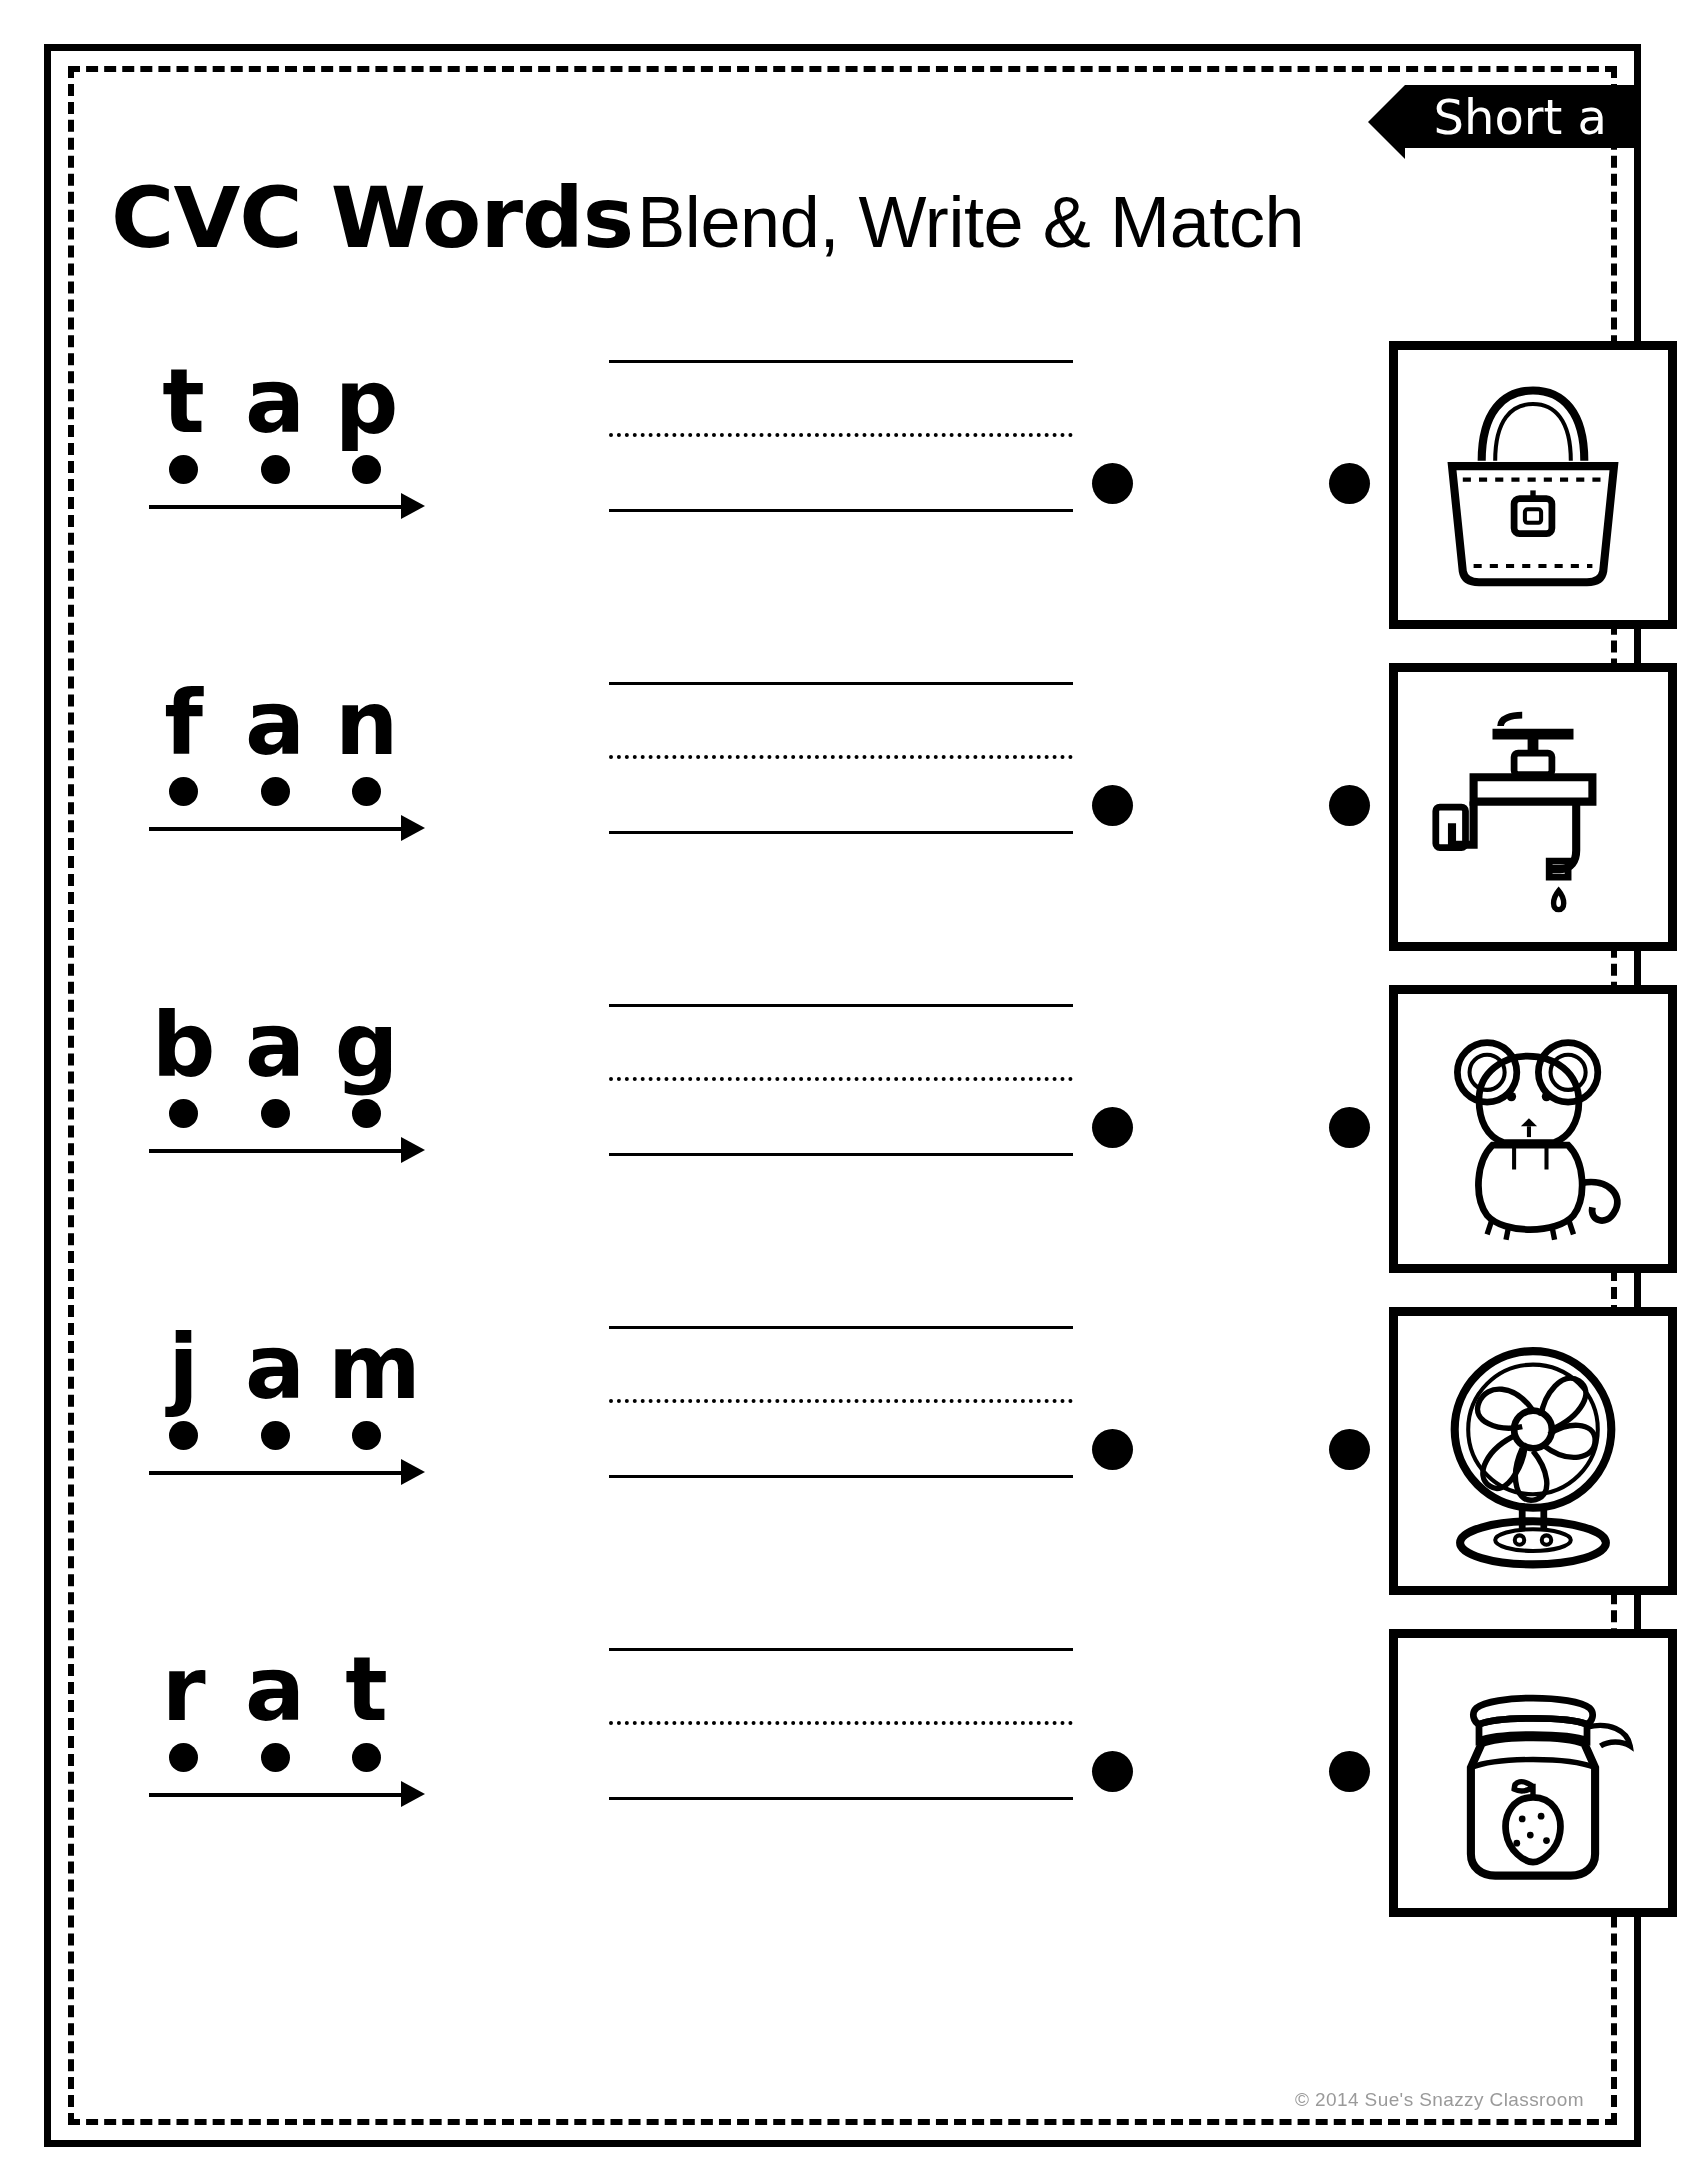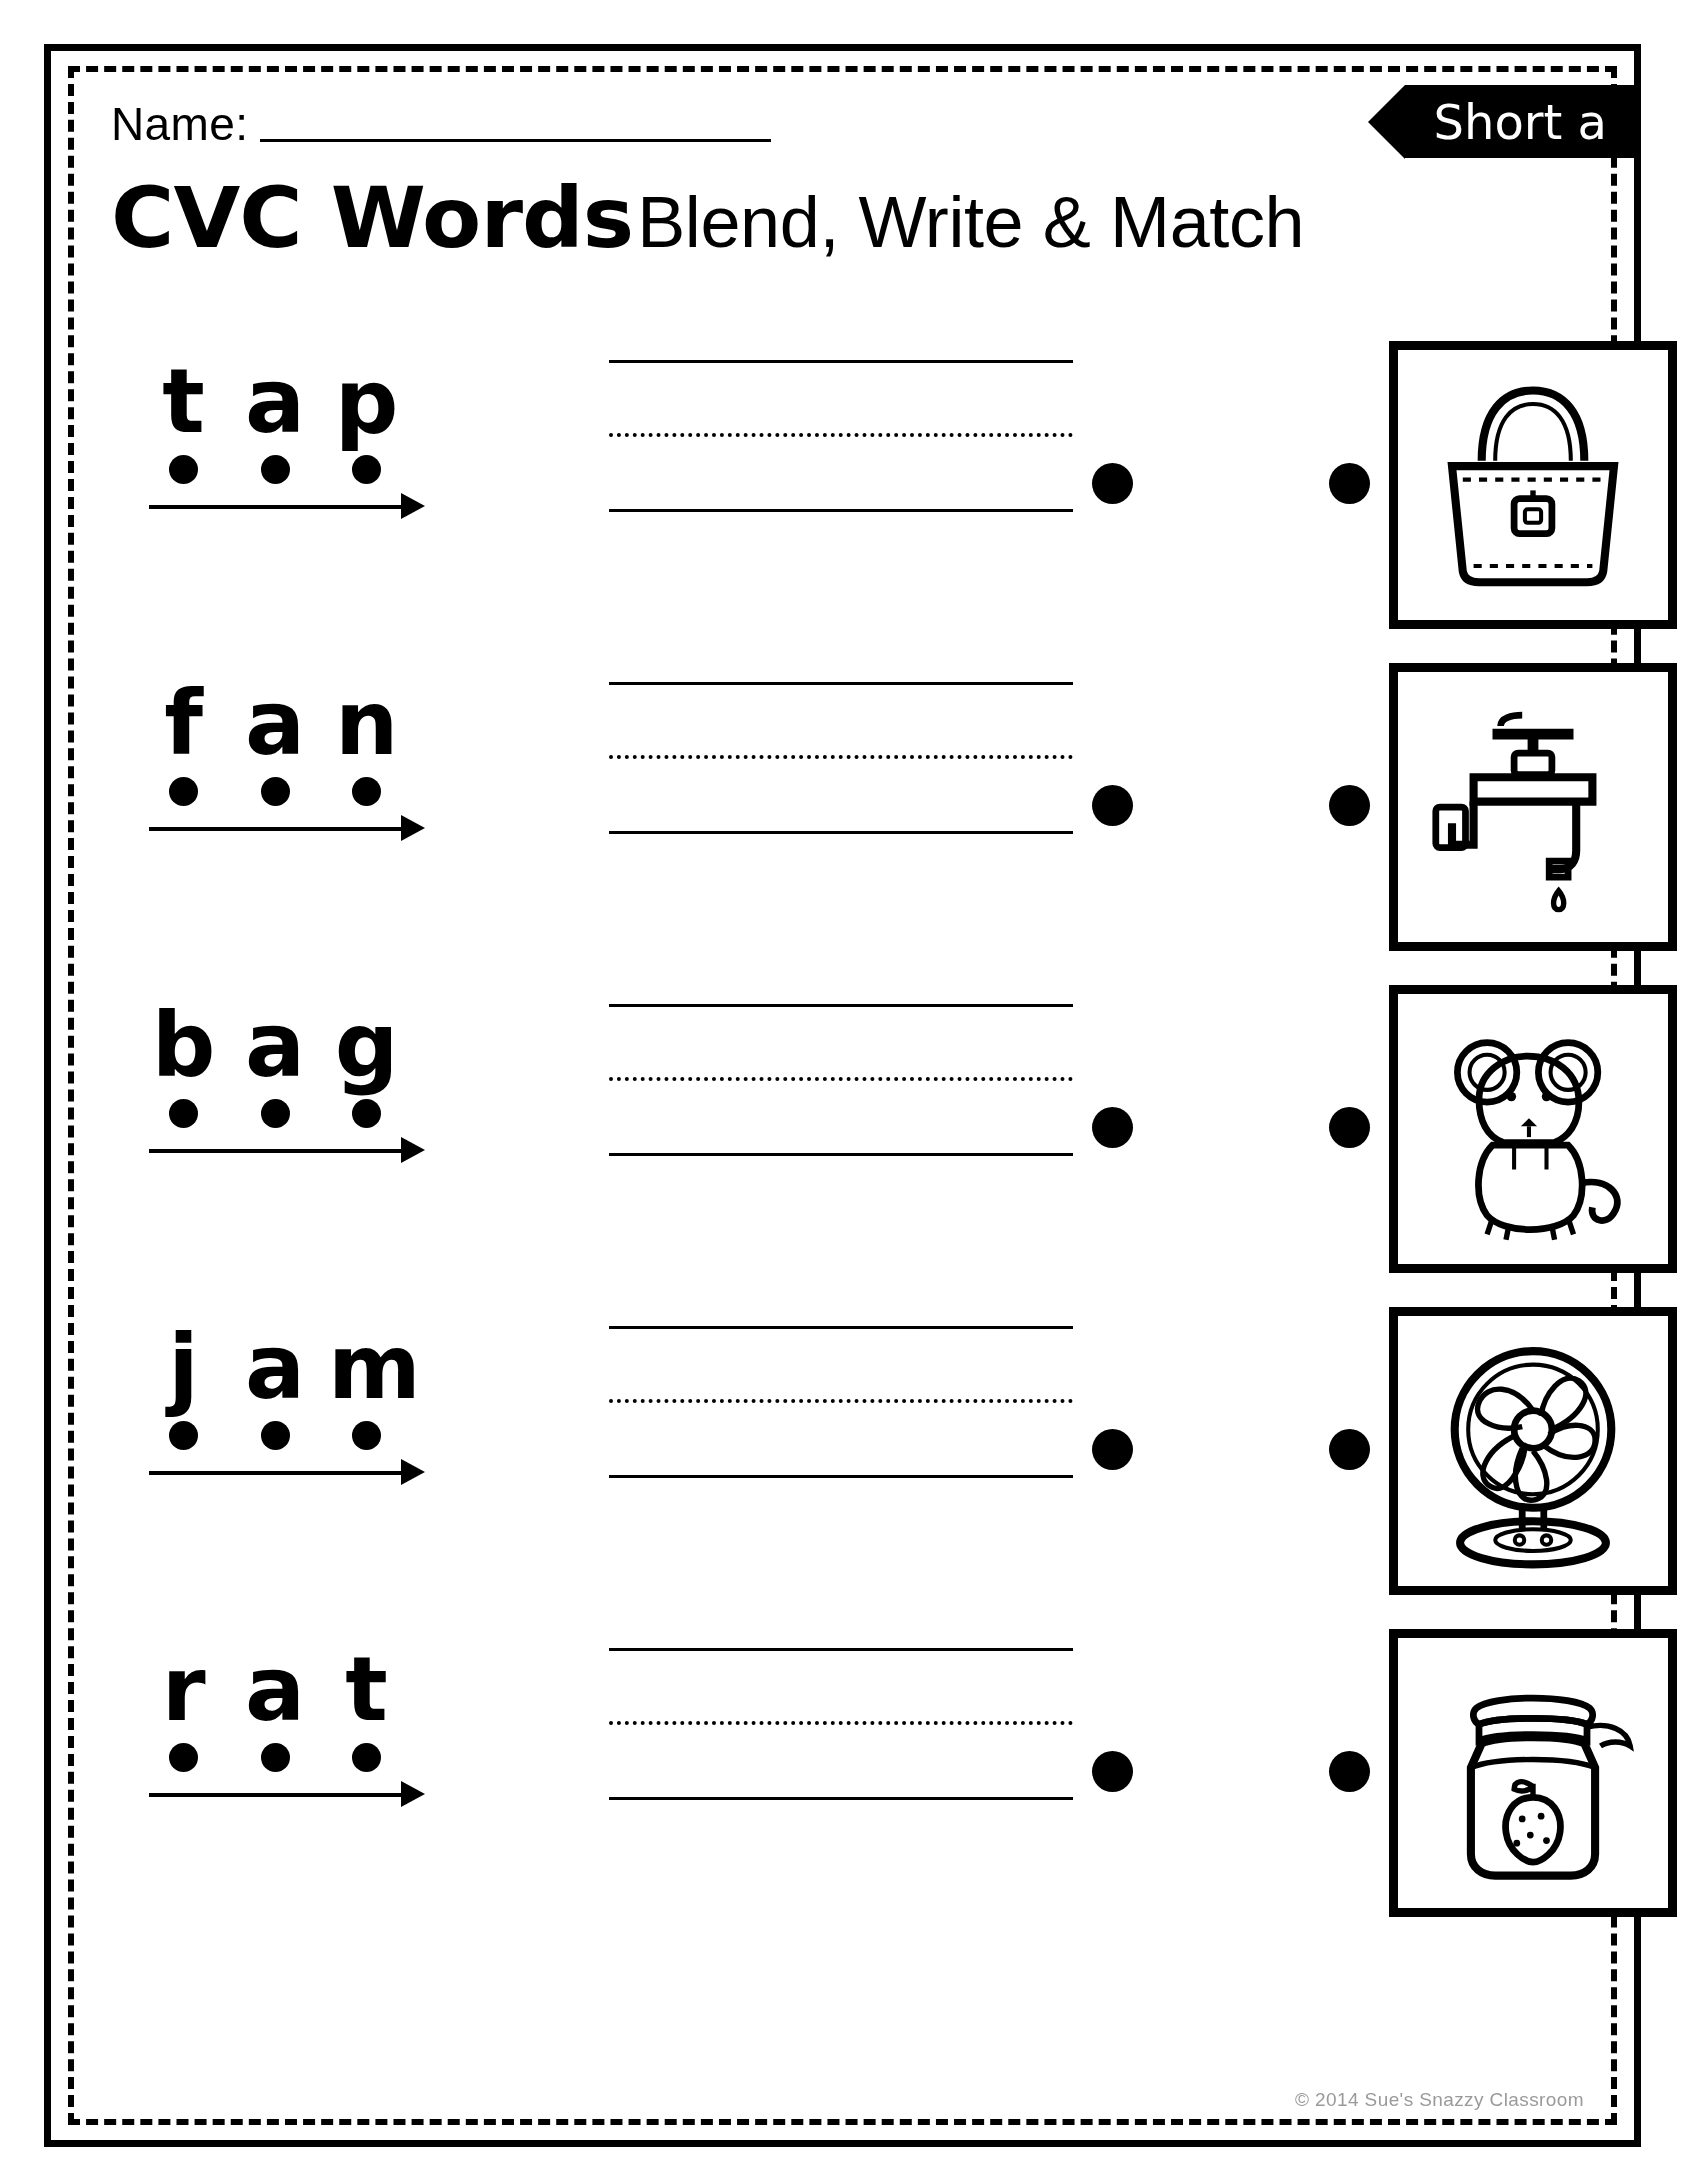--- a/index.html
+++ b/index.html
@@ -60,21 +60,21 @@
     height: 3.4px;
     background: #000;
     margin-left: 12px;
     margin-bottom: 5.1px;
   }
 
   .short-a-tag {
     position: absolute;
     right: 44px;
     top: 85px;
-    height: 73px;
+    height: 63px;
     background: #000;
     color: #fff;
     display: flex;
     align-items: center;
     padding: 0 34px 0 29px;
     box-sizing: border-box;
   }
   .short-a-tag::before {
     content: "";
     position: absolute;
@@ -263,24 +263,20 @@
   }
 </style>
 </head>
 <body>
 
 <div class="page">
 
   <div class="outer-border"></div>
   <div class="dashed-border"></div>
 
-  <div class="name-row">
-    <span class="name-label">Name:</span>
-    <span class="name-line"></span>
-  </div>
 
   <div class="short-a-tag">
     <span class="short-a-text">Short a</span>
   </div>
 
   <div class="title-row">
     <span class="title-main">CVC Words</span>
     <span class="title-sub">Blend, Write &amp; Match</span>
   </div>
 

